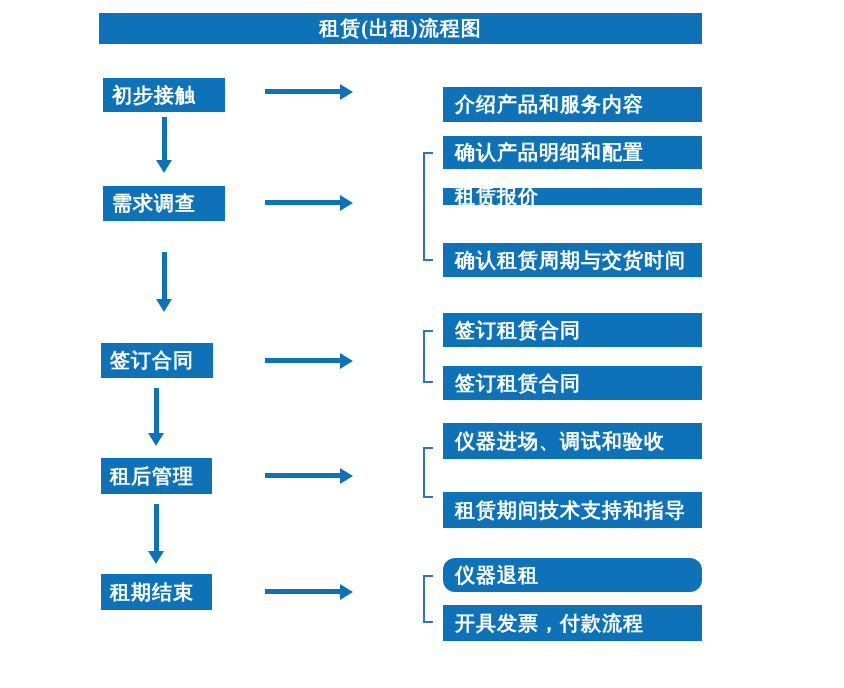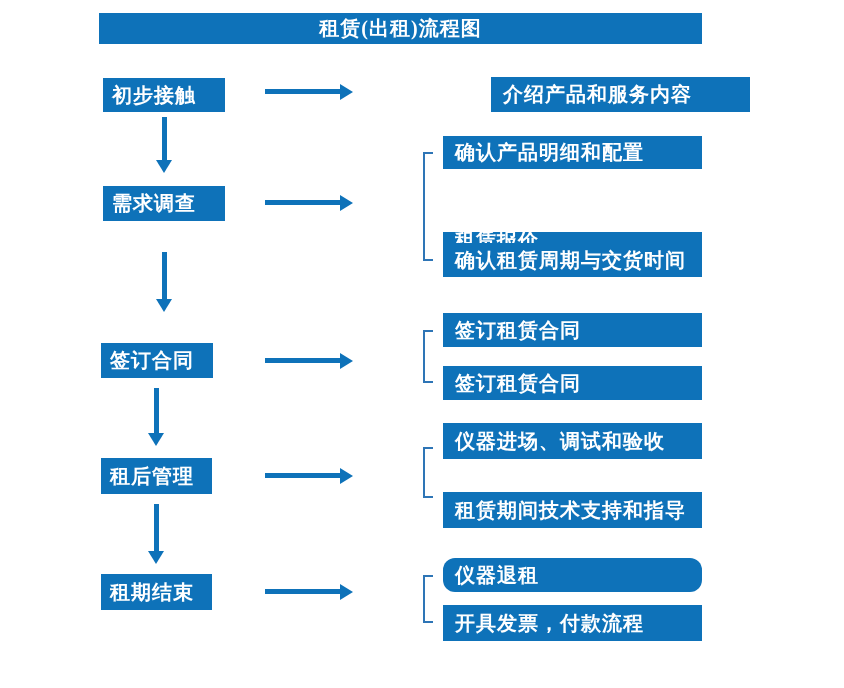--- a/index.html
+++ b/index.html
@@ -39,23 +39,23 @@
   .s5 { left: 101px; top: 574px; width: 111px; height: 36px; }
 
   
   .detail {
     position: absolute; left: 443px; width: 259px;
     background: var(--primary); color: var(--text);
     display: flex; align-items: center;
     font-size: 20px; font-weight: bold; letter-spacing: 1px;
     padding-left: 12px;
   }
-  .r1  { top: 77px;  height: 35px; margin-left: 48px; }
+  .r1  { top: 87px;  height: 35px; }
   .r2  { top: 136px; height: 33px; }
-  .r3  { top: 188px; height: 17px; margin-top: 44px; }
+  .r3  { top: 188px; height: 17px; }
   .r4  { top: 243px; height: 34px; }
   .r5  { top: 313px; height: 34px; }
   .r6  { top: 366px; height: 34px; }
   .r7  { top: 423px; height: 36px; }
   .r8  { top: 492px; height: 36px; }
   .r9  { top: 558px; height: 34px; border-radius: 12px; }
   .r10 { top: 605px; height: 36px; }
 
   
   .harrow { position: absolute; left: 265px; width: 88px; height: 16px; }

